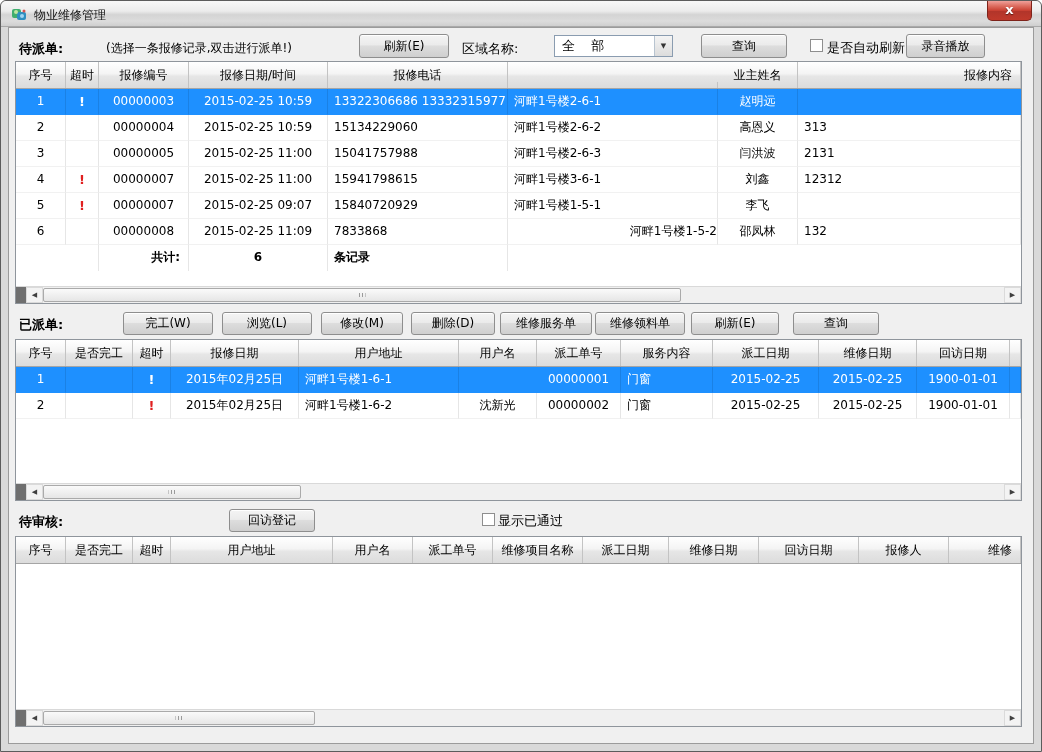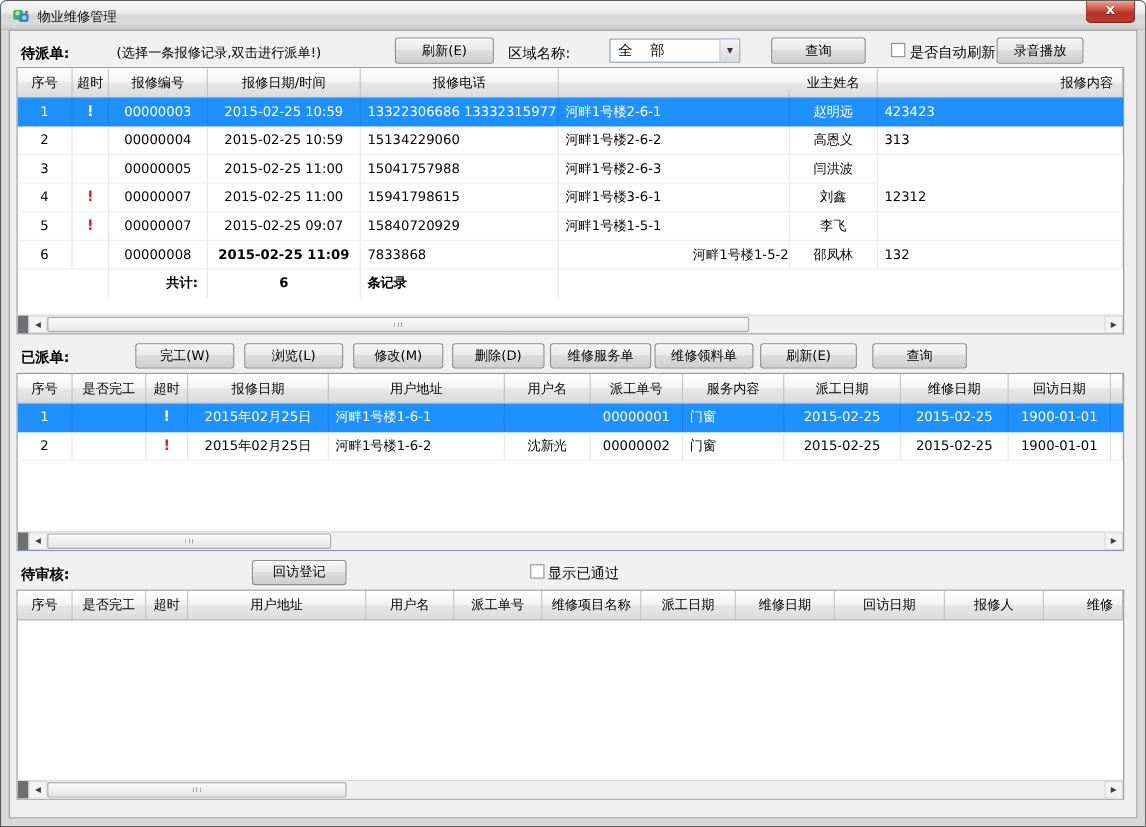--- a/index.html
+++ b/index.html
@@ -119,40 +119,40 @@
           <div class="th al-r flexcol">报修内容</div>
         </div>
         <div class="trow sel">
           <div class="td al-c" style="width: 50px;">1</div>
           <div class="td al-c ovd" style="width: 33px;">!</div>
           <div class="td al-c" style="width: 90px;">00000003</div>
           <div class="td al-c" style="width: 139px;">2015-02-25 10:59</div>
           <div class="td al-l" style="width: 180px;">13322306686 13332315977</div>
           <div class="td al-l" style="width: 210px;">河畔1号楼2-6-1</div>
           <div class="td al-c" style="width: 80px;">赵明远</div>
-          <div class="td al-l flexcol">423423</div>
         </div>
         <div class="trow">
           <div class="td al-c" style="width: 50px;">2</div>
           <div class="td al-c ovd" style="width: 33px;"></div>
           <div class="td al-c" style="width: 90px;">00000004</div>
           <div class="td al-c" style="width: 139px;">2015-02-25 10:59</div>
           <div class="td al-l" style="width: 180px;">15134229060</div>
           <div class="td al-l" style="width: 210px;">河畔1号楼2-6-2</div>
           <div class="td al-c" style="width: 80px;">高恩义</div>
           <div class="td al-l flexcol">313</div>
         </div>
         <div class="trow">
           <div class="td al-c" style="width: 50px;">3</div>
           <div class="td al-c ovd" style="width: 33px;"></div>
           <div class="td al-c" style="width: 90px;">00000005</div>
           <div class="td al-c" style="width: 139px;">2015-02-25 11:00</div>
           <div class="td al-l" style="width: 180px;">15041757988</div>
           <div class="td al-l" style="width: 210px;">河畔1号楼2-6-3</div>
           <div class="td al-c" style="width: 80px;">闫洪波</div>
+          <div class="td al-l flexcol">2131</div>
         </div>
         <div class="trow">
           <div class="td al-c" style="width: 50px;">4</div>
           <div class="td al-c ovd" style="width: 33px;">!</div>
           <div class="td al-c" style="width: 90px;">00000007</div>
           <div class="td al-c" style="width: 139px;">2015-02-25 11:00</div>
           <div class="td al-l" style="width: 180px;">15941798615</div>
           <div class="td al-l" style="width: 210px;">河畔1号楼3-6-1</div>
           <div class="td al-c" style="width: 80px;">刘鑫</div>
           <div class="td al-l flexcol">12312</div>
@@ -164,21 +164,21 @@
           <div class="td al-c" style="width: 139px;">2015-02-25 09:07</div>
           <div class="td al-l" style="width: 180px;">15840720929</div>
           <div class="td al-l" style="width: 210px;">河畔1号楼1-5-1</div>
           <div class="td al-c" style="width: 80px;">李飞</div>
           <div class="td al-l flexcol"></div>
         </div>
         <div class="trow">
           <div class="td al-c" style="width: 50px;">6</div>
           <div class="td al-c ovd" style="width: 33px;"></div>
           <div class="td al-c" style="width: 90px;">00000008</div>
-          <div class="td al-c" style="width: 139px; font-weight: bold;">2015-02-25 11:09</div>
+          <div class="td al-c" style="width: 139px;">2015-02-25 11:09</div>
           <div class="td al-l" style="width: 180px;">7833868</div>
           <div class="td al-l" style="width: 210px; text-align: right;">河畔1号楼1-5-2</div>
           <div class="td al-c" style="width: 80px;">邵凤林</div>
           <div class="td al-l flexcol">132</div>
         </div>
         <div class="trow summary">
           <div class="td" style="width: 83px;"></div>
           <div class="td al-r" style="width: 90px;">共计:</div>
           <div class="td al-c" style="width: 139px;">6</div>
           <div class="td al-l" style="width: 180px;">条记录</div>

